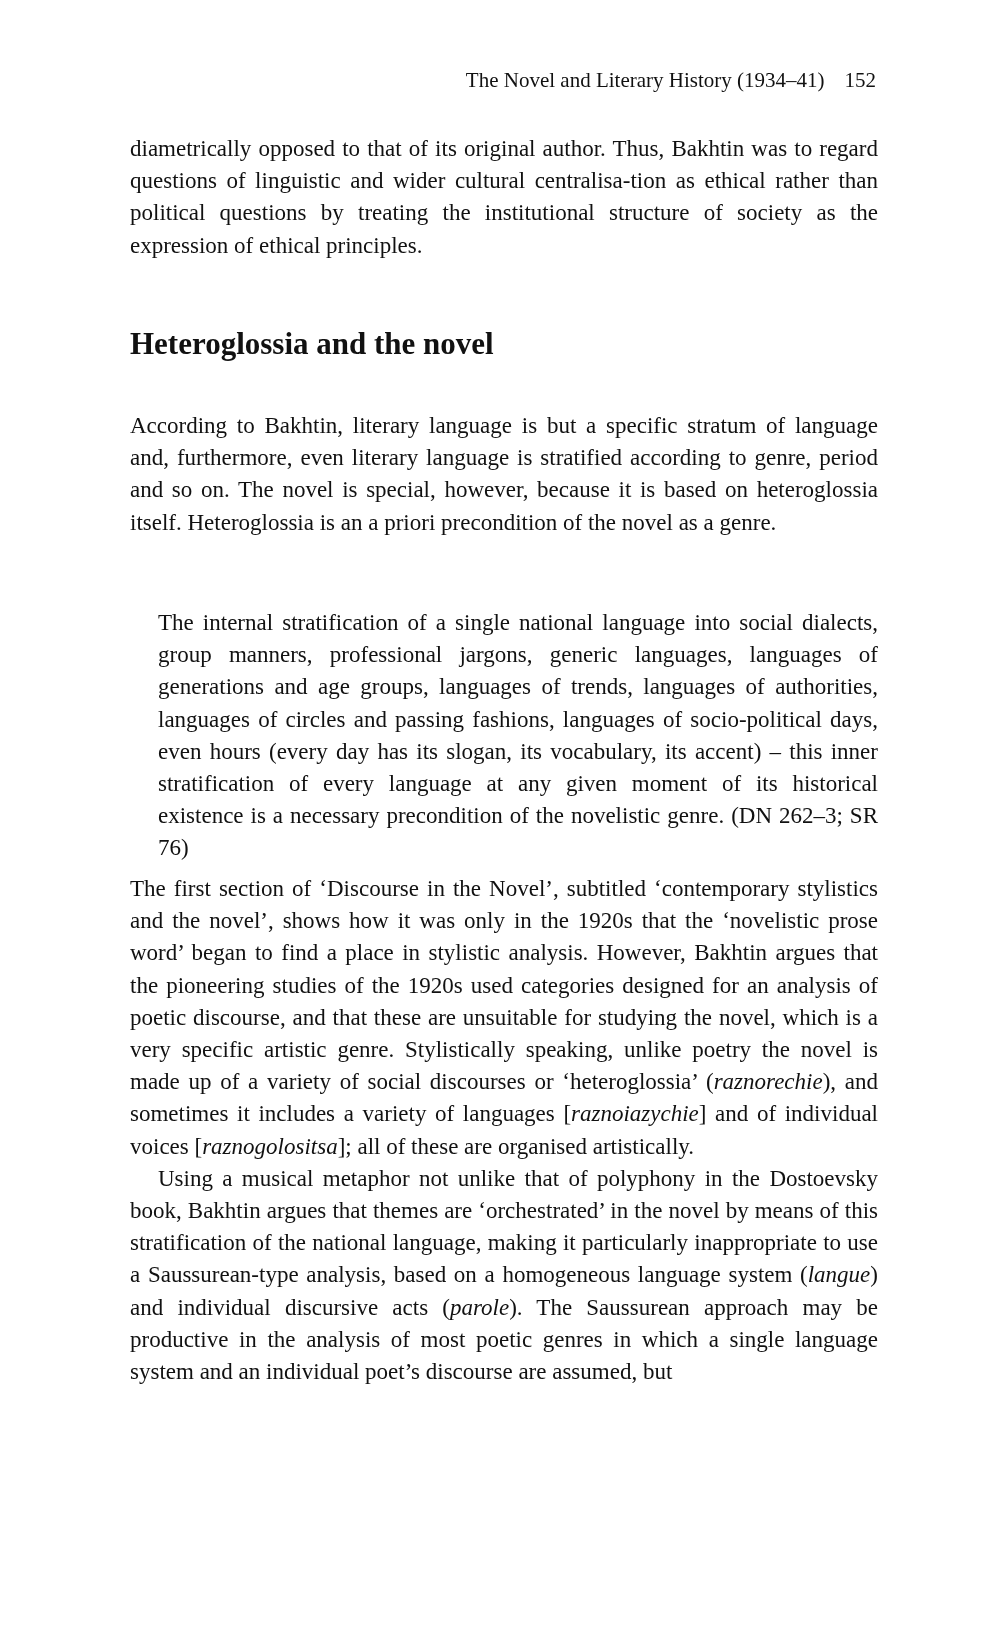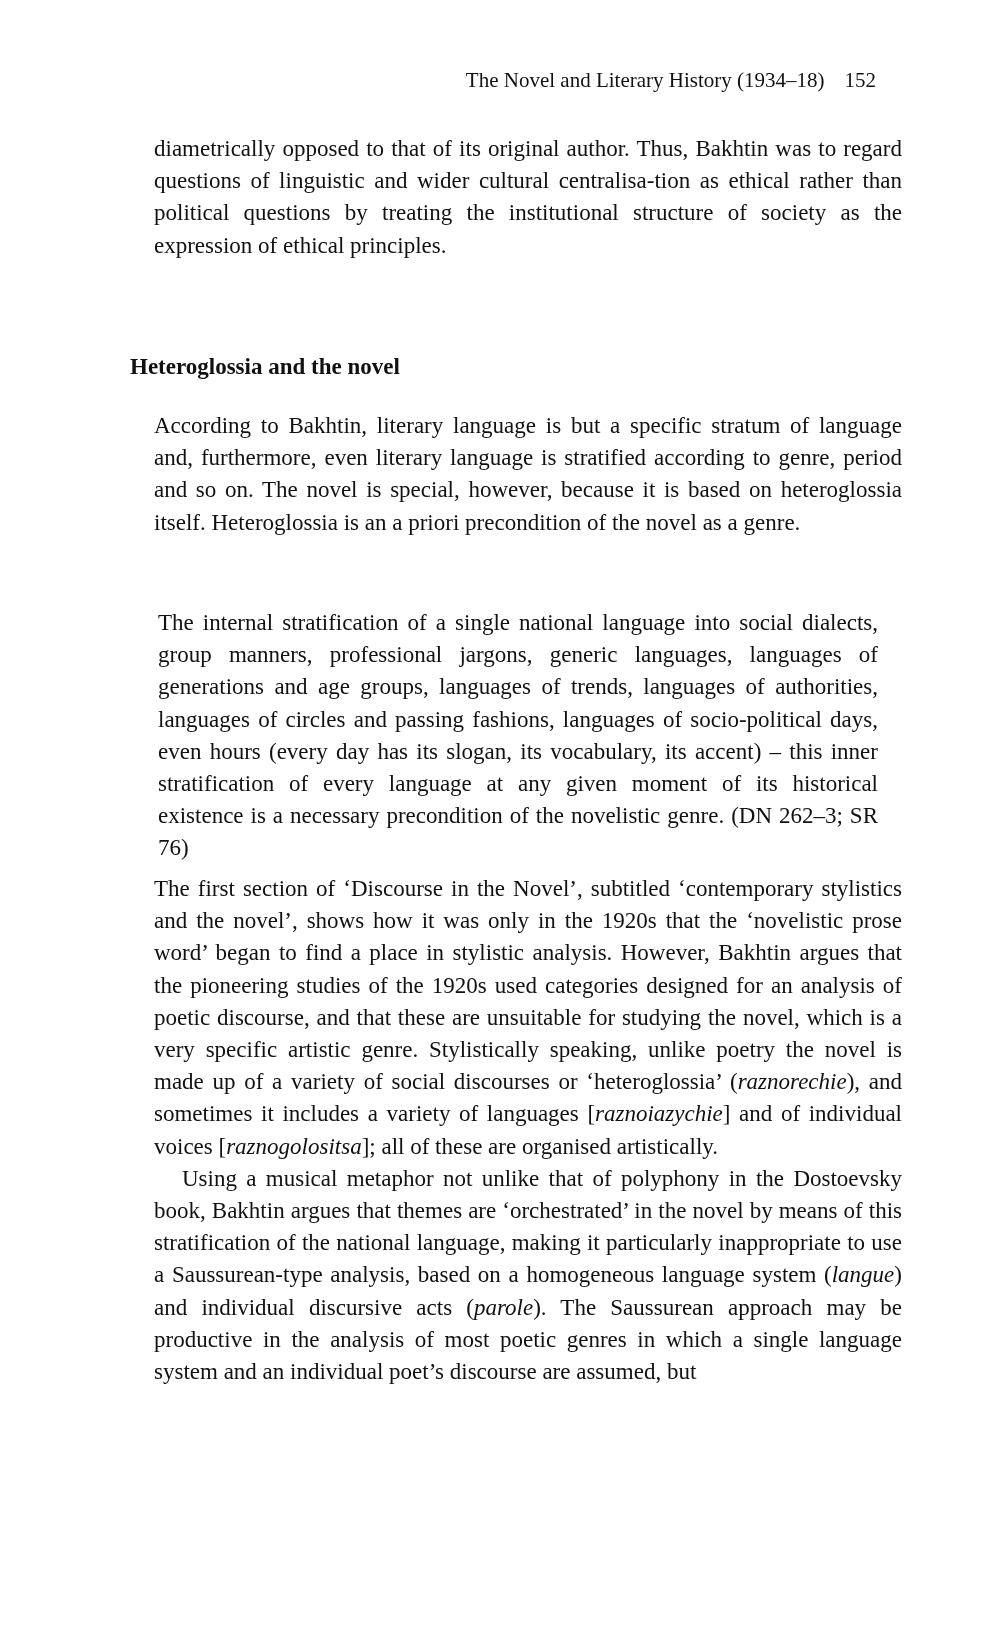--- a/index.html
+++ b/index.html
@@ -27,31 +27,30 @@
       margin-left: 20px;
     }
     .text-block {
       position: absolute;
       left: 130px;
       width: 748px;
       font-size: 23px;
       line-height: 32.2px;
       text-align: justify;
       hyphens: none;
-      margin-left: 24px;
     }
     .text-block p {
       margin: 0;
     }
     .para-1 { top: 133px; }
     .heading {
       position: absolute;
       left: 130px;
-      top: 351px;
-      font-size: 23px;
+      top: 328px;
+      font-size: 31px;
       line-height: 32px;
       font-weight: bold;
     }
     .para-2 { top: 410px; }
     .block-quote {
       position: absolute;
       left: 158px;
       width: 720px;
       top: 584px;
       font-size: 23px;
@@ -60,21 +59,21 @@
       font-family: Liberation Serif, serif;
     }
     .para-3 { top: 873px; }
     .indent { text-indent: 28px; }
     em { font-style: italic; }
   </style>
 </head>
 <body>
 
 <div class="running-head">
-  <span>The Novel and Literary History (1934–18)</span><span class="page-num">152</span>
+  <span>The Novel and Literary History (1934–41)</span><span class="page-num">152</span>
 </div>
 
 <div class="text-block para-1">
   <p>diametrically opposed to that of its original author. Thus, Bakhtin was to regard questions of linguistic and wider cultural centralisa-tion as ethical rather than political questions by treating the institutional structure of society as the expression of ethical principles.</p>
 </div>
 
 <div class="heading">Heteroglossia and the novel</div>
 
 <div class="text-block para-2">
   <p>According to Bakhtin, literary language is but a specific stratum of language and, furthermore, even literary language is stratified according to genre, period and so on. The novel is special, however, because it is based on heteroglossia itself. Heteroglossia is an a priori precondition of the novel as a genre.</p>

